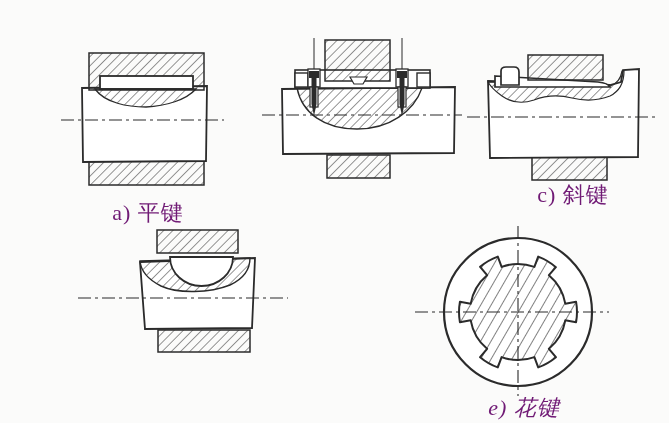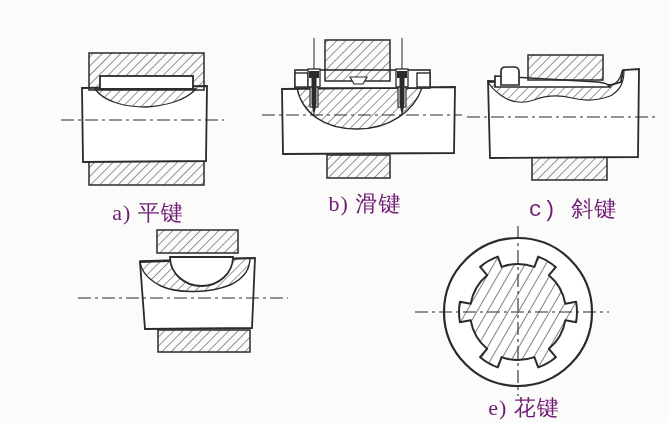--- a/index.html
+++ b/index.html
@@ -103,17 +103,16 @@
                L57.1,42.8 A59,59 0 0 1 74.8,32.6
                L78.6,42.9 A48,48 0 0 1 111.4,42.9
                L115.2,32.6 A59,59 0 0 1 132.9,43.2
                L125.9,51.2 A48,48 0 0 1 142.3,79.7 Z" fill="url(#hsteep)" class="ht" stroke-width="2" stroke-linejoin="round"></path>
       <line x1="-8" y1="88" x2="186" y2="88" class="cl"></line>
       <line x1="95" y1="2" x2="95" y2="172" class="cl"></line>
     </g>
   </svg>
 
   <div class="caption" style="left:98px;top:198px;width:100px;">a) 平键</div>
-  <div class="caption" style="left:315px;top:189px;width:100px;">b) 滑键</div>
-  <div class="caption" style="left:523px;top:194px;width:100px;font-family:Liberation Mono, monospace;">c) 斜键</div>
-  <div class="caption" style="left:474px;top:393px;width:100px;">e) 花键</div>
+  <div class="caption" style="left:523px;top:180px;width:100px;">c) 斜键</div>
+  <div class="caption" style="left:474px;top:393px;width:100px;font-style:italic;">e) 花键</div>
 
 </div>
 
 </body></html>

